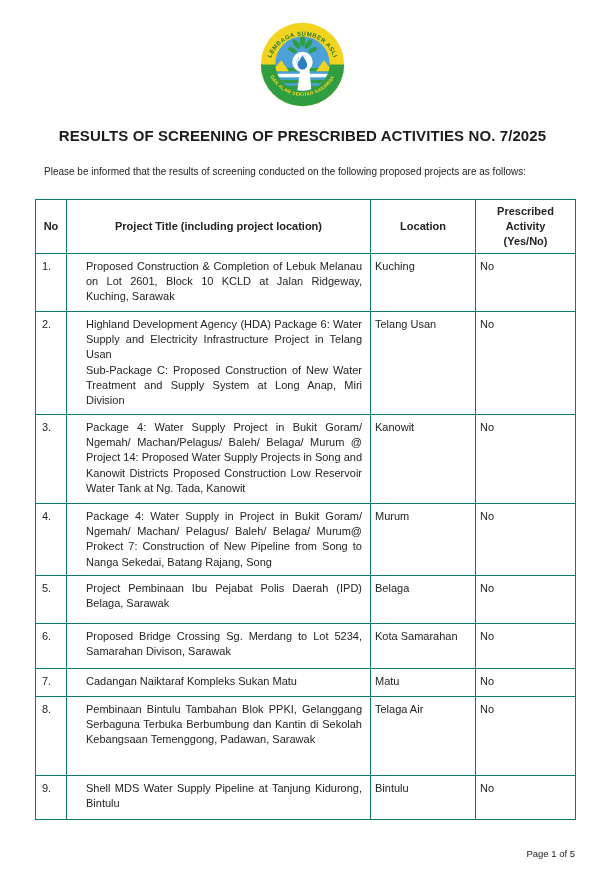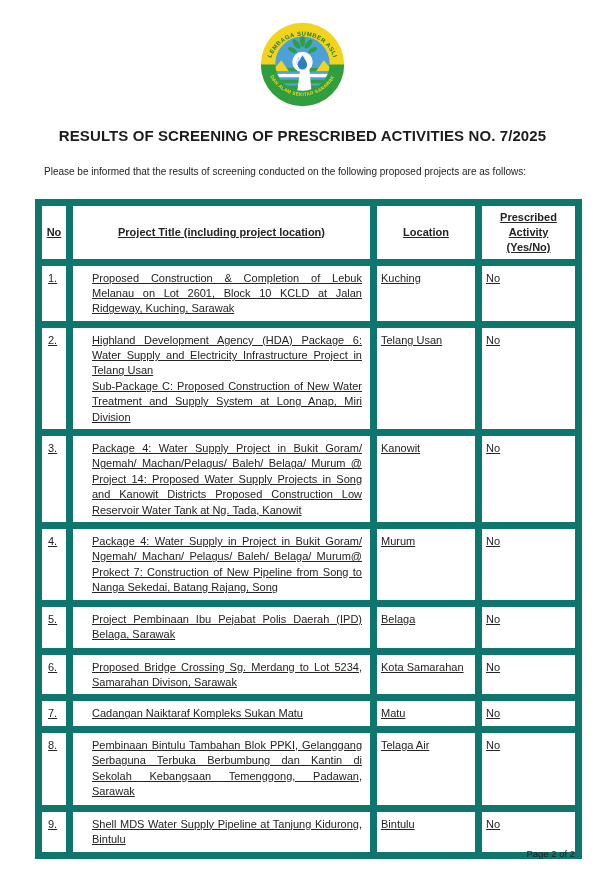--- a/index.html
+++ b/index.html
@@ -34,24 +34,23 @@
 
   table.results {
     margin: 20px 0 0 35px;
     width: 540px;
     border-collapse: collapse;
     table-layout: fixed;
     font-size: 11px;
     color: #242424;
   }
   table.results th, table.results td {
-    border: 7px solid #0f766e;
+    border: 1px solid #0f766e;
     vertical-align: top;
     line-height: 1.4;
-    text-decoration: underline;
   }
   table.results th {
     font-weight: bold;
     text-align: center;
     vertical-align: middle;
     white-space: pre-line;
     padding: 4px 3px;
     line-height: 1.35;
   }
   col.c-no { width: 31px; }
@@ -211,15 +210,15 @@
       </tr>
       <tr>
         <td class="cell-no">9.</td>
         <td class="cell-title">Shell MDS Water Supply Pipeline at Tanjung Kidurong, Bintulu</td>
         <td class="cell-loc">Bintulu</td>
         <td class="cell-presc">No</td>
       </tr>
     </tbody>
   </table>
 
-  <div class="page-footer">Page 2 of 2</div>
+  <div class="page-footer">Page 1 of 5</div>
 
 </div>
 
 </body></html>

